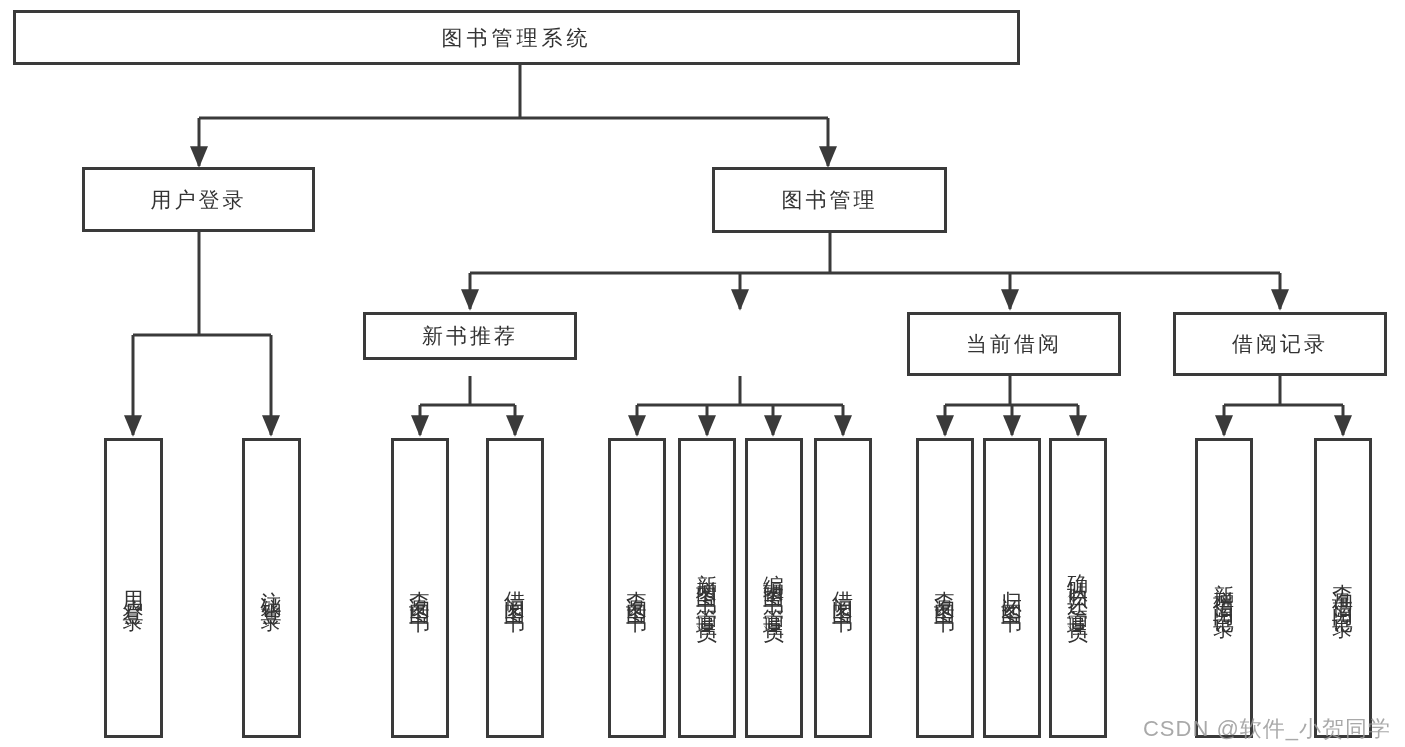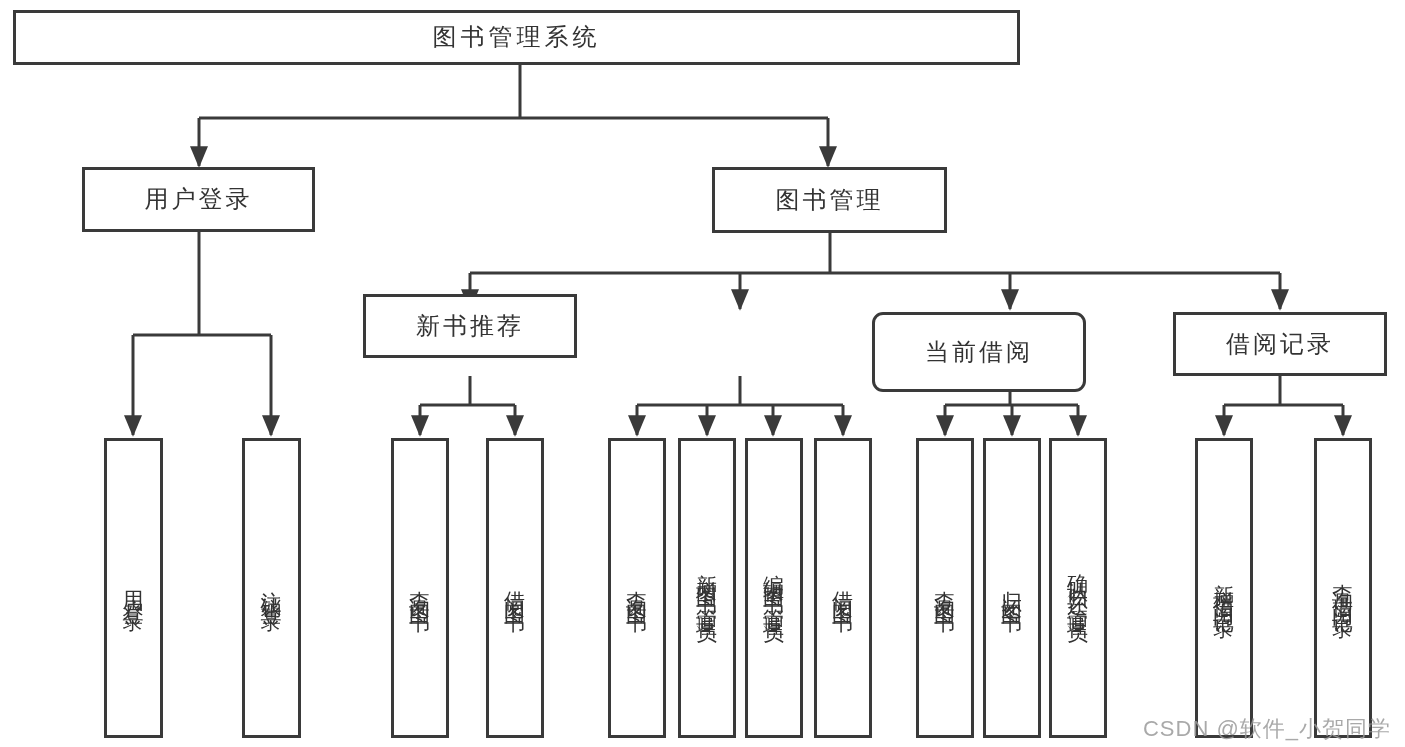--- a/index.html
+++ b/index.html
@@ -40,21 +40,21 @@
   }
   .node {
     position: absolute;
     box-sizing: border-box;
     border: 3px solid var(--line);
     background: var(--bg);
     color: var(--text);
     display: flex;
     align-items: center;
     justify-content: center;
-    font-size: 24px;
+    font-size: 21px;
     letter-spacing: 3px;
     z-index: 2;
     text-align: center;
     line-height: 1.2;
   }
   .node.root {
     letter-spacing: 4px;
   }
   .node.vnode {
     writing-mode: vertical-lr;
@@ -119,22 +119,22 @@
     <path d="M1280,376 V405 M1224,405 H1343"></path>
     <path d="M1224,405 V435" marker-end="url(#arrow)"></path>
     <path d="M1343,405 V435" marker-end="url(#arrow)"></path>
   </svg>
 
   <div class="node root" style="left:13px; top:10px; width:1007px; height:55px;">图书管理系统</div>
 
   <div class="node" style="left:82px; top:167px; width:233px; height:65px;">用户登录</div>
   <div class="node" style="left:712px; top:167px; width:235px; height:66px;">图书管理</div>
 
-  <div class="node" style="left:363px; top:294px; width:214px; height:64px;">新书推荐</div>
-  <div class="node" style="left:872px; top:312px; width:214px; height:80px;border-radius:11px;">当前借阅</div>
+  <div class="node" style="left:363px; top:312px; width:214px; height:48px;">新书推荐</div>
+  <div class="node" style="left:907px; top:312px; width:214px; height:64px;">当前借阅</div>
   <div class="node" style="left:1173px; top:312px; width:214px; height:64px;">借阅记录</div>
 
   <div class="node vnode" style="left:104px; top:438px; width:59px; height:300px;">用户登录</div>
   <div class="node vnode" style="left:242px; top:438px; width:59px; height:300px;">注销登录</div>
 
   <div class="node vnode" style="left:391px; top:438px; width:58px; height:300px;">查询图书</div>
   <div class="node vnode" style="left:486px; top:438px; width:58px; height:300px;">借阅图书</div>
 
   <div class="node vnode" style="left:608px; top:438px; width:58px; height:300px;">查询图书</div>
   <div class="node vnode" style="left:678px; top:438px; width:58px; height:300px;">新增图书（管理员）</div>

